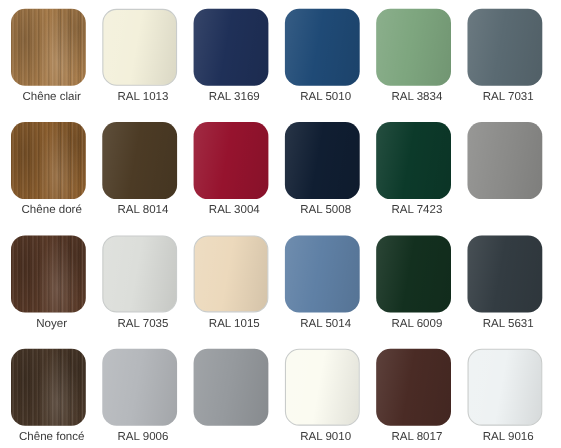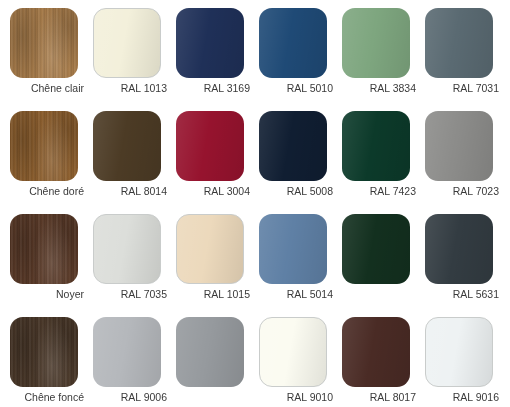--- a/index.html
+++ b/index.html
@@ -37,21 +37,21 @@
     overflow: hidden;
   }
   .swatch-chip.bordered {
     border: 1px solid #c9cccb;
   }
   .swatch-label {
     position: absolute;
     left: 0;
     top: 74px;
     width: 74px;
-    text-align: right;
+    text-align: center;
     font-size: 10.5px;
     line-height: 13px;
     color: #3a3a3a;
     white-space: nowrap;
   }
   
   .grain {
     position: absolute;
     inset: 0;
   }
@@ -147,21 +147,20 @@
     <div class="swatch-cell">
       <div class="swatch-chip" style="background: rgb(12, 58, 42);">
         <span class="grain sheen"></span>
       </div>
       <div class="swatch-label">RAL 7423</div>
     </div>
     <div class="swatch-cell">
       <div class="swatch-chip" style="background: rgb(140, 140, 138);">
         <span class="grain sheen"></span>
       </div>
-      <div class="swatch-label">RAL 7023</div>
     </div>
     <div class="swatch-cell">
       <div class="swatch-chip" style="background: rgb(90, 58, 40);">
         <span class="grain blotch"></span>
         <span class="grain vertical"></span>
       </div>
       <div class="swatch-label">Noyer</div>
     </div>
     <div class="swatch-cell">
       <div class="swatch-chip bordered" style="background: rgb(220, 222, 218);">
@@ -178,20 +177,21 @@
     <div class="swatch-cell">
       <div class="swatch-chip" style="background: rgb(95, 128, 165);">
         <span class="grain sheen"></span>
       </div>
       <div class="swatch-label">RAL 5014</div>
     </div>
     <div class="swatch-cell">
       <div class="swatch-chip" style="background: rgb(19, 48, 31);">
         <span class="grain sheen"></span>
       </div>
+      <div class="swatch-label">RAL 6009</div>
     </div>
     <div class="swatch-cell">
       <div class="swatch-chip" style="background: rgb(51, 60, 66);">
         <span class="grain sheen"></span>
       </div>
       <div class="swatch-label">RAL 5631</div>
     </div>
     <div class="swatch-cell">
       <div class="swatch-chip" style="background: rgb(74, 56, 41);">
         <span class="grain blotch"></span>

